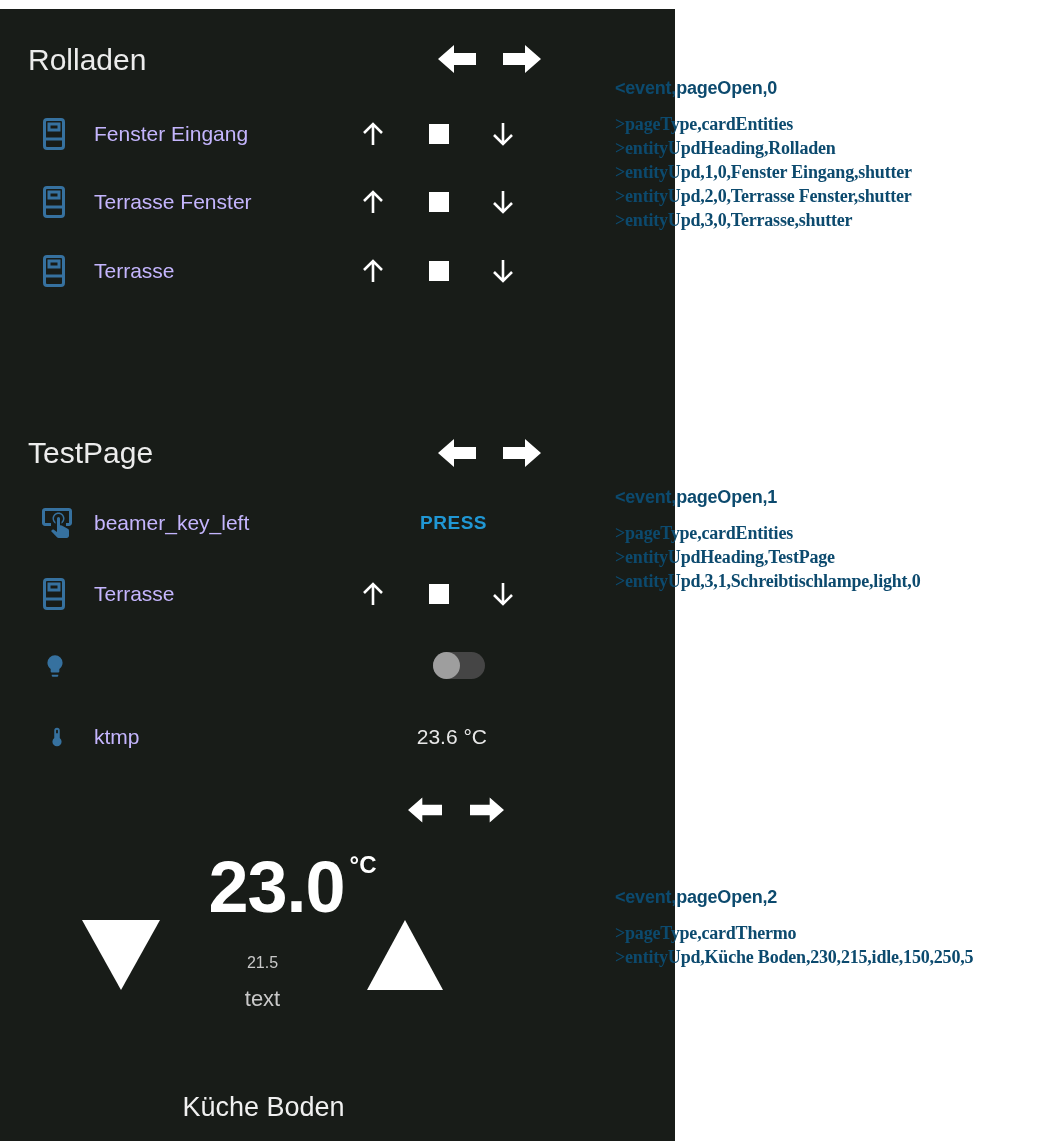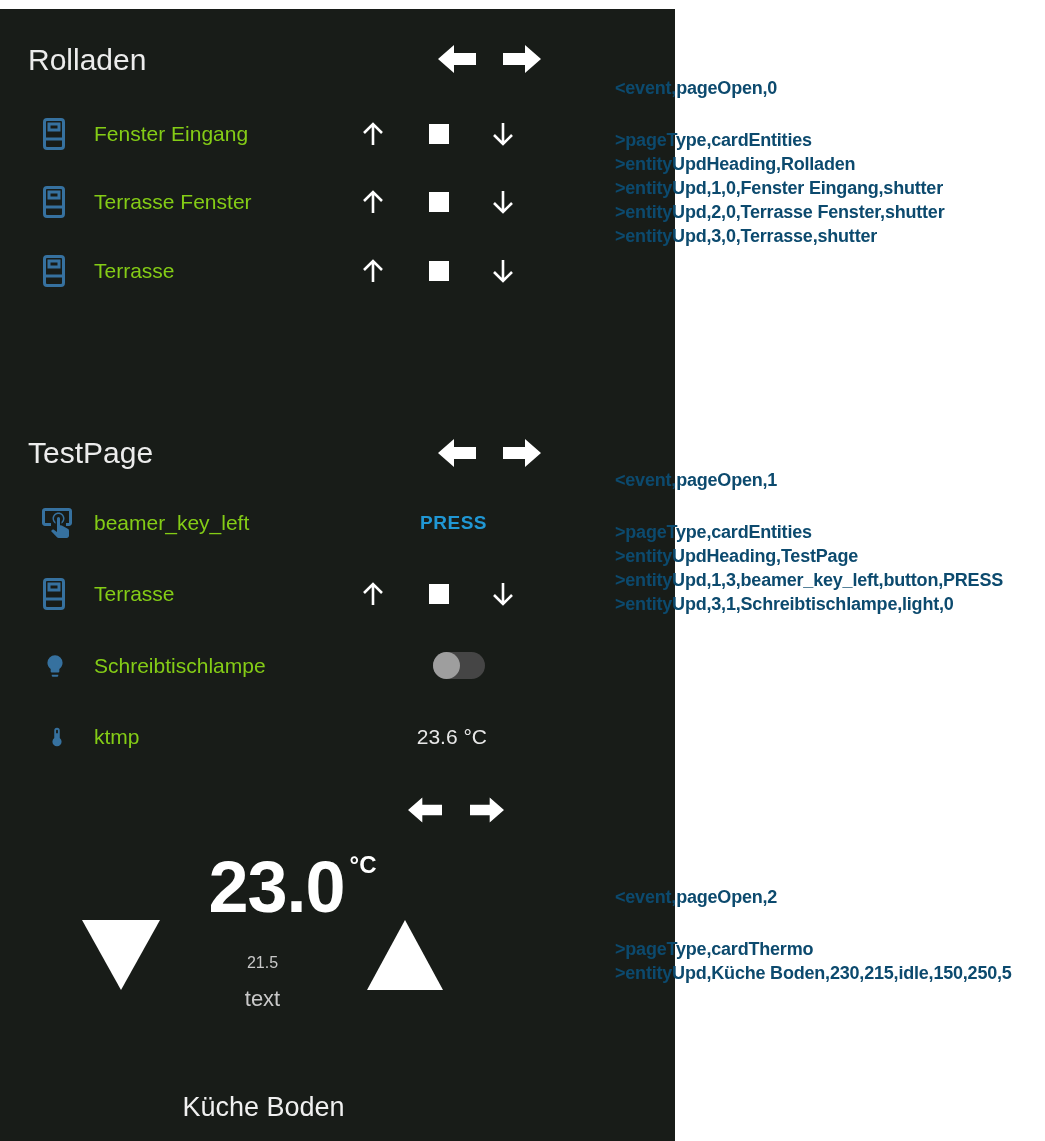--- a/index.html
+++ b/index.html
@@ -13,21 +13,21 @@
 
   .card-heading{position:absolute;left:28px;color:#ececec;font-size:30px;line-height:34px;}
   .nav{position:absolute;display:flex;gap:27px;}
   .nav svg{display:block;}
 
   .entity-row{position:absolute;left:0;width:565px;height:44px;}
   .row-icon{position:absolute;left:43px;top:50%;transform:translateY(-50%);line-height:0;}
   .row-icon.wide{left:37px;}
   .row-icon.bulb{left:42px;}
   .row-icon.thermo{left:46px;}
-  .row-label{position:absolute;left:94px;top:0;line-height:44px;font-size:21px;color:#84cc16;white-space:nowrap;}
+  .row-label{position:absolute;left:94px;top:0;line-height:44px;font-size:21px;color:#c4b5fd;white-space:nowrap;}
   .ctl-up{position:absolute;left:360px;top:8px;line-height:0;}
   .ctl-stop{position:absolute;left:429px;top:12px;width:20px;height:20px;background:#ffffff;}
   .ctl-down{position:absolute;left:490px;top:8px;line-height:0;}
   .row-value{position:absolute;left:320px;width:167px;top:0;line-height:44px;text-align:right;font-size:21px;color:#e8e8e8;white-space:nowrap;}
   .press{color:#2097d4;font-weight:bold;font-size:19px;letter-spacing:.5px;}
 
   .toggle{position:absolute;left:433px;top:8px;width:52px;height:27px;border-radius:14px;background:#454545;}
   .toggle-knob{position:absolute;left:0;top:0;width:27px;height:27px;border-radius:50%;background:#9e9e9e;}
 
   
@@ -36,22 +36,22 @@
   .thermo-temp .unit{font-size:24px;font-weight:bold;color:#ffffff;margin:2px 0 0 5px;line-height:24px;}
   .tri{position:absolute;line-height:0;}
   .tri-down{left:82px;top:911px;}
   .tri-up{left:367px;top:911px;}
   .thermo-target{position:absolute;left:0;top:945px;width:525px;text-align:center;font-size:16px;color:#c9c9c9;}
   .thermo-state{position:absolute;left:0;top:977px;width:525px;text-align:center;font-size:22px;color:#c9c9c9;}
   .thermo-title{position:absolute;left:0;top:1083px;width:527px;text-align:center;font-size:27px;color:#f0f0f0;}
 
   
   .proto{position:absolute;left:615px;font-size:18px;font-weight:bold;line-height:24px;color:#0c4a6e;letter-spacing:-.2px;white-space:nowrap;}
-  .proto-group{margin-top:28px;}
-  #proto1{top:76px;} #proto2{top:468px;} #proto3{top:885px;}
+  .proto-group{margin-top:12px;font-family:Liberation Serif, serif;}
+  #proto1{top:76px;} #proto2{top:485px;} #proto3{top:885px;}
 </style>
 </head>
 <body>
 
 <div class="panel">
 
   <div>
     <div class="card-heading" style="top:34px">Rolladen</div>
     <div class="nav" style="left:438px;top:34px">
       <span>
@@ -179,21 +179,20 @@
           </svg>
       </span>
     </div>
 
     <div class="entity-row" style="top:635px">
       <span class="row-icon bulb">
         <svg width="26" height="32" viewBox="0 0 24 24">
             <path fill="#36719f" d="M12,2A7,7 0 0,1 19,9C19,11.38 17.81,13.47 16,14.74V17A1,1 0 0,1 15,18H9A1,1 0 0,1 8,17V14.74C6.19,13.47 5,11.38 5,9A7,7 0 0,1 12,2M9,21V20H15V21A1,1 0 0,1 14,22H10A1,1 0 0,1 9,21Z"></path>
           </svg>
       </span>
-      <span class="row-label">Schreibtischlampe</span>
       <span class="toggle">
         <span class="toggle-knob"></span>
       </span>
     </div>
 
     <div class="entity-row" style="top:706px">
       <span class="row-icon thermo">
         <svg width="22" height="30" viewBox="0 0 24 24">
             <path fill="#36719f" d="M15,13V5A3,3 0 0,0 9,5V13A5,5 0 1,0 15,13M12,4A1,1 0 0,1 13,5V8H11V5A1,1 0 0,1 12,4Z"></path>
           </svg>
@@ -250,21 +249,20 @@
     <div>&gt;entityUpd,2,0,Terrasse Fenster,shutter</div>
     <div>&gt;entityUpd,3,0,Terrasse,shutter</div>
   </div>
 </div>
 
 <div class="proto" id="proto2">
   <div>&lt;event,pageOpen,1</div>
   <div class="proto-group">
     <div>&gt;pageType,cardEntities</div>
     <div>&gt;entityUpdHeading,TestPage</div>
-    <div>&gt;entityUpd,1,3,beamer_key_left,button,PRESS</div>
     <div>&gt;entityUpd,3,1,Schreibtischlampe,light,0</div>
   </div>
 </div>
 
 <div class="proto" id="proto3">
   <div>&lt;event,pageOpen,2</div>
   <div class="proto-group">
     <div>&gt;pageType,cardThermo</div>
     <div>&gt;entityUpd,Küche Boden,230,215,idle,150,250,5</div>
   </div>

